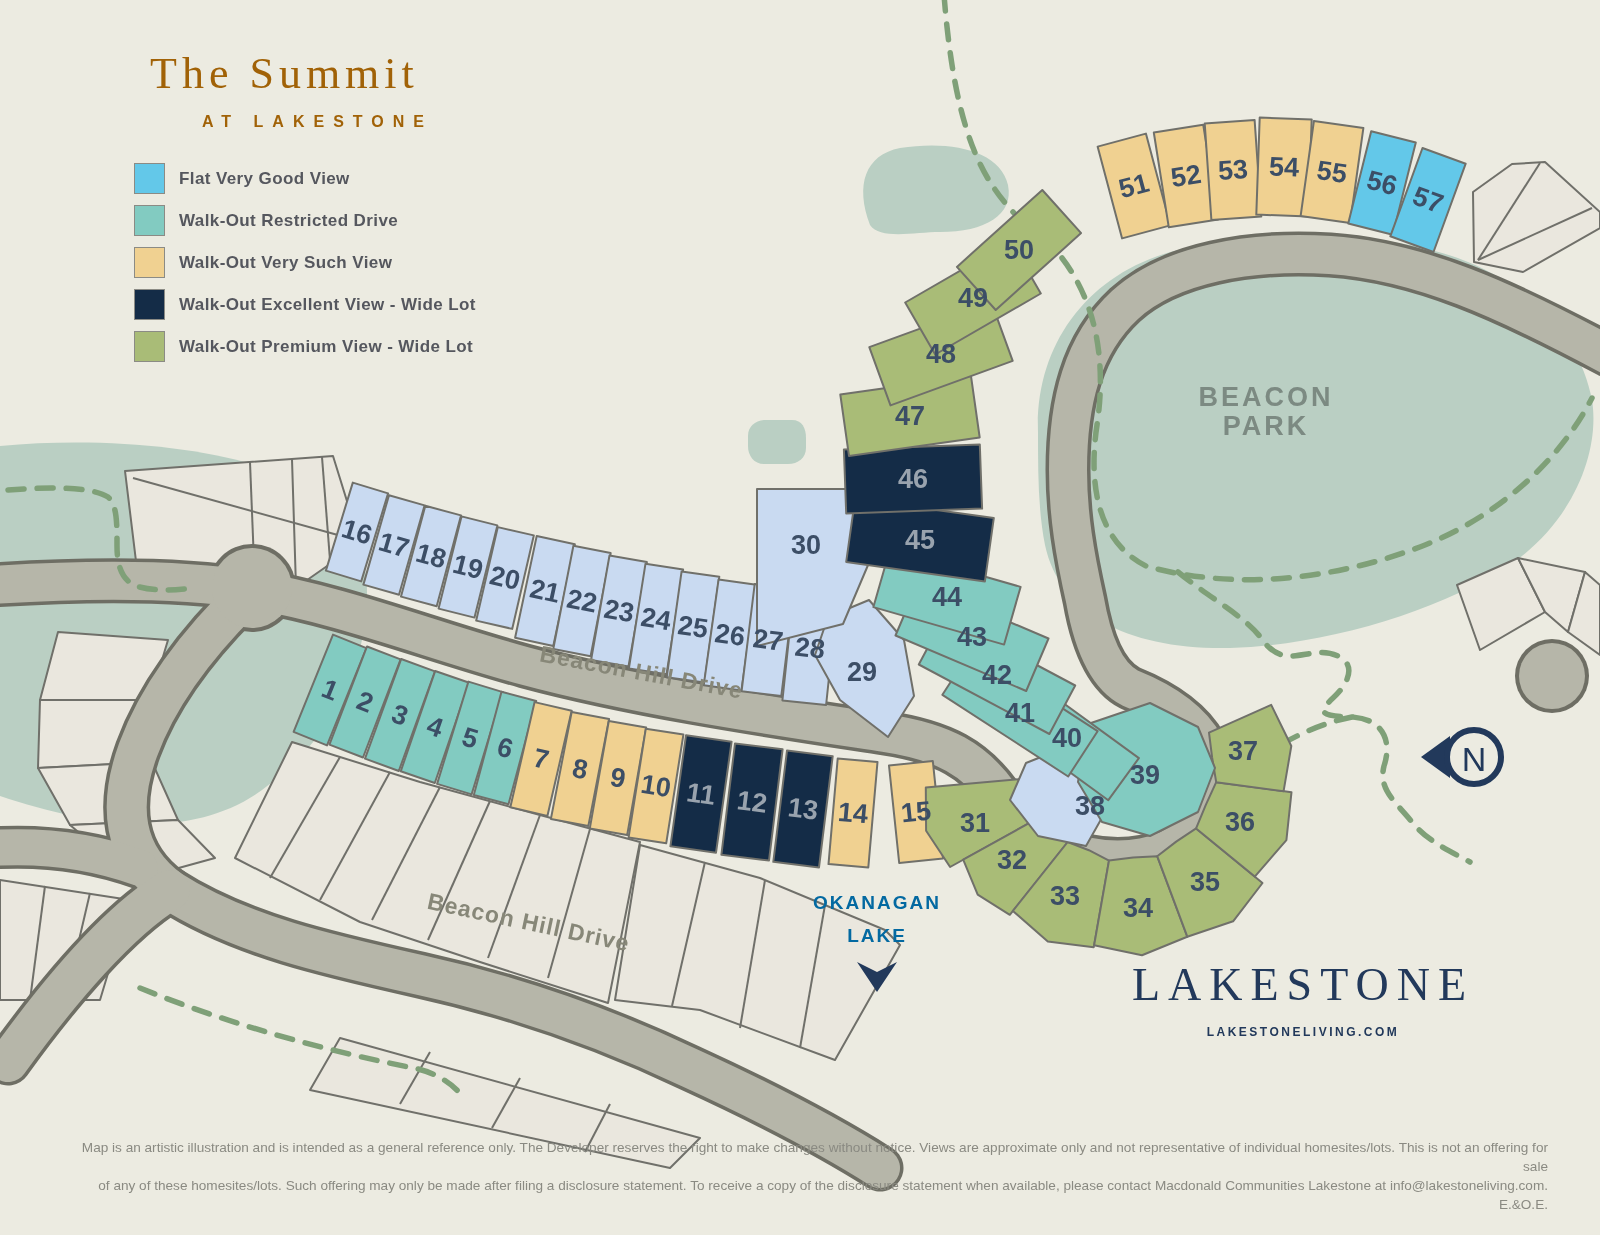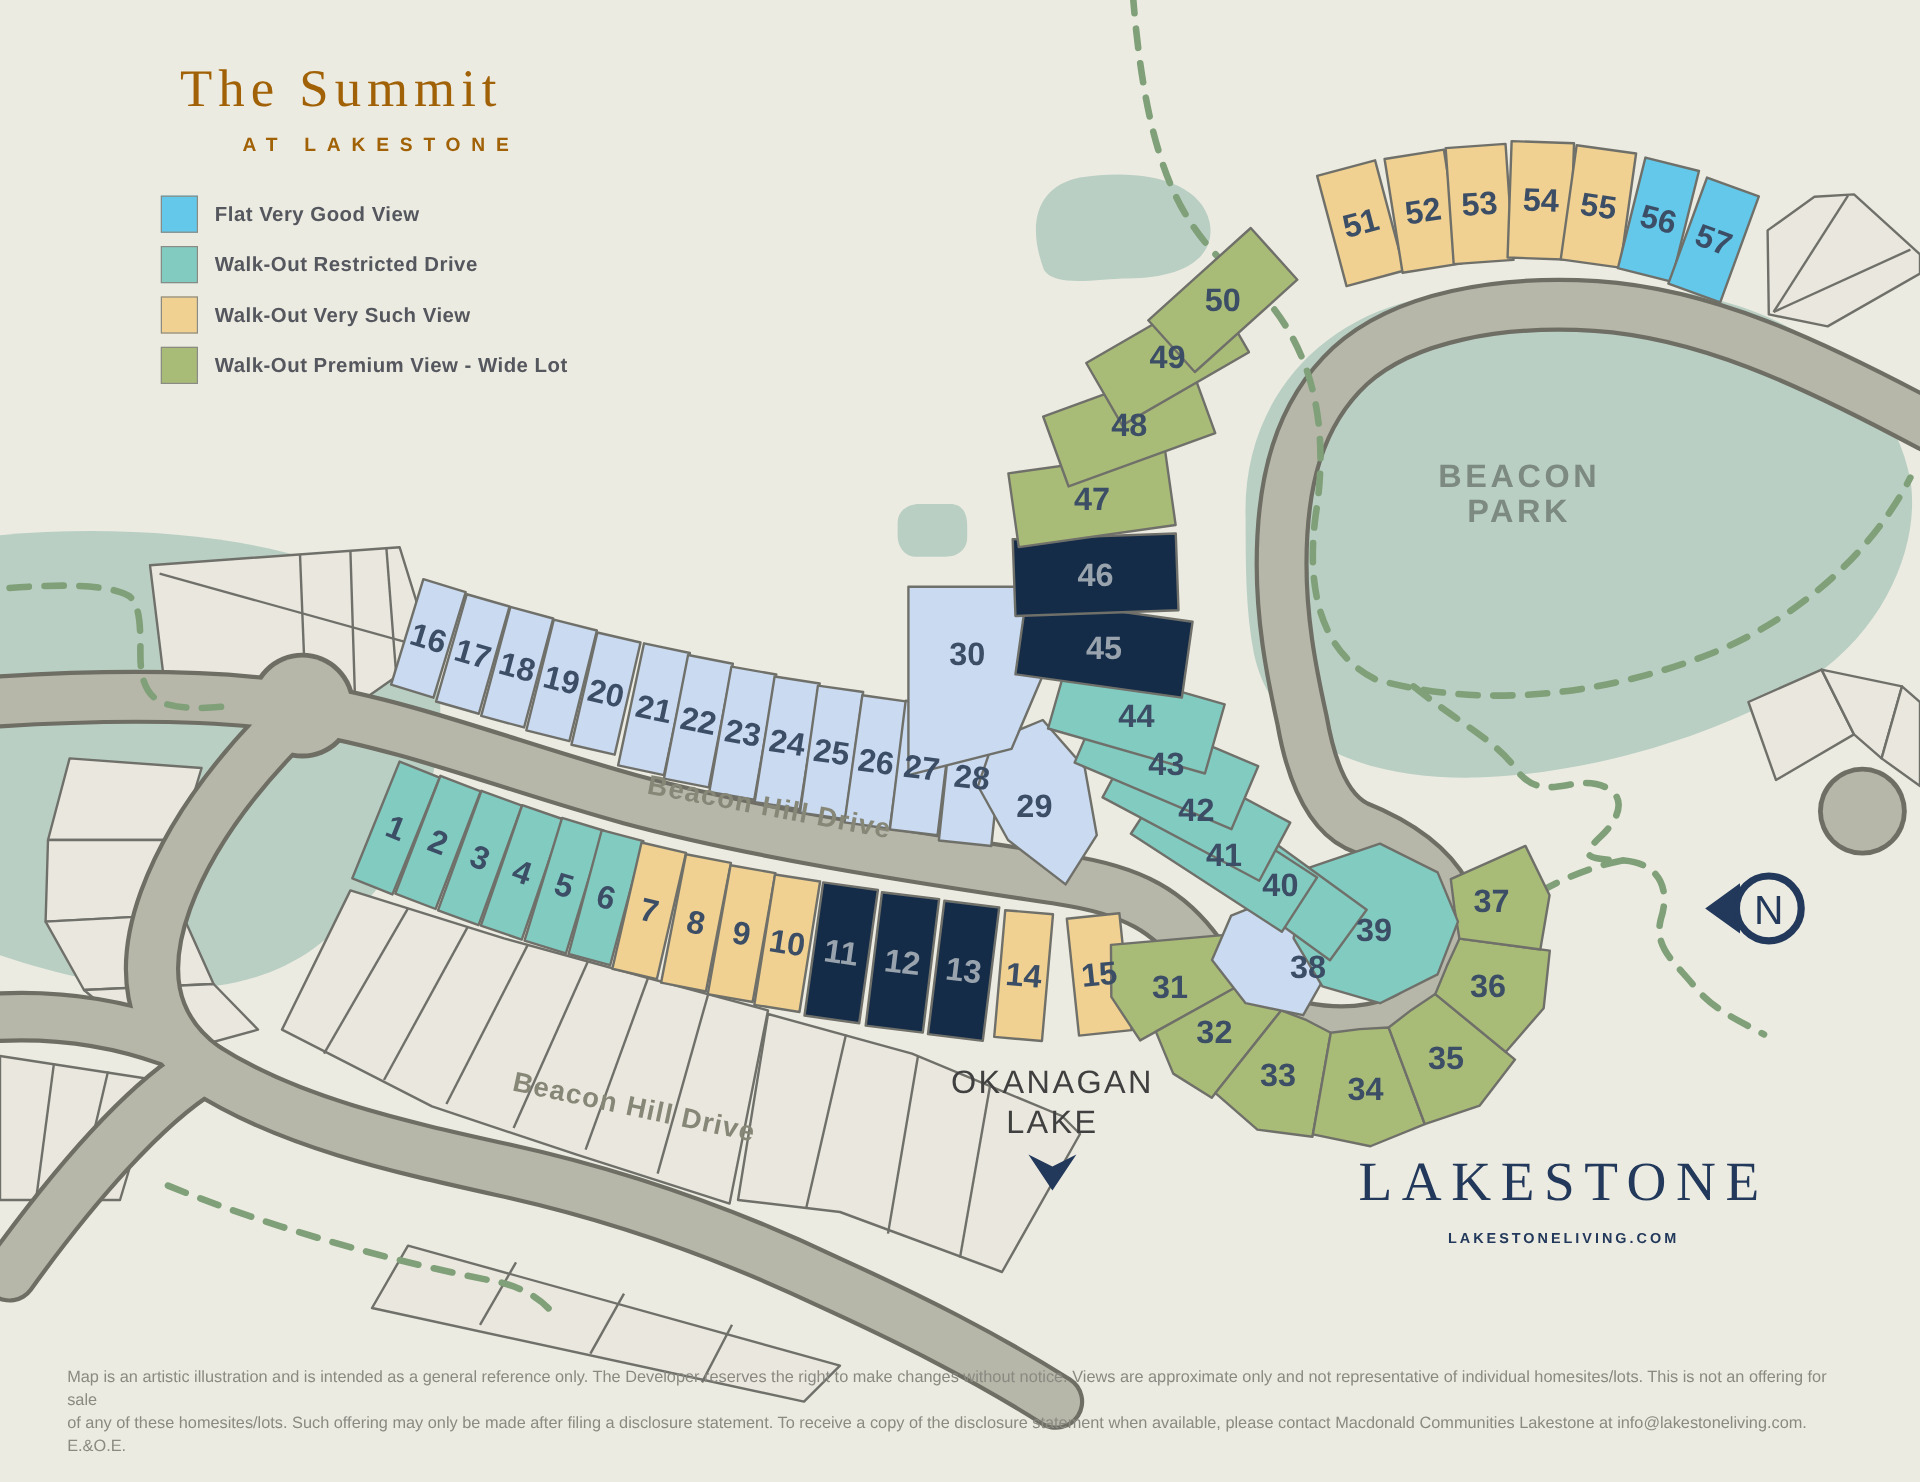--- a/index.html
+++ b/index.html
@@ -9,30 +9,30 @@
   
   .title-block{position:absolute;left:150px;top:48px;color:#a16207;}
   .title-main{font-family:"Liberation Serif",serif;font-size:44px;letter-spacing:5px;font-weight:500;}
   .title-sub{font-size:16px;letter-spacing:9px;font-weight:700;margin-top:14px;margin-left:52px;}
   
   .legend{position:absolute;left:134px;top:162px;}
   .legend-row{display:flex;align-items:center;height:33px;margin-bottom:9px;}
   .legend-swatch{width:31px;height:31px;border:1.5px solid #8b8b85;box-sizing:border-box;flex:0 0 auto;}
   .legend-label{margin-left:14px;font-size:17px;font-weight:600;color:#55575E;letter-spacing:.4px;}
   
-  .lake-label{position:absolute;left:752px;top:886px;width:250px;text-align:center;color:#404040;
-              font-size:27px;font-weight:400;letter-spacing:2px;line-height:33px;}
+  .lake-label{position:absolute;left:752px;top:886px;width:250px;text-align:center;color:#0369a1;
+              font-size:19px;font-weight:700;letter-spacing:2px;line-height:33px;}
   .lake-arrow{margin:8px auto 0;width:44px;height:34px;display:block;}
   
   .logo-block{position:absolute;left:1128px;top:958px;width:350px;text-align:center;color:#22395B;}
   .logo-main{font-family:"Liberation Serif",serif;font-size:46px;letter-spacing:8px;}
   .logo-site{font-size:12px;font-weight:700;letter-spacing:2.5px;margin-top:14px;}
   
   .disclaimer{position:absolute;left:56px;top:1138px;width:1492px;color:#8A8A82;
-              font-size:13.6px;line-height:19px;}
+              font-size:13.6px;line-height:19px;text-align:right;}
 </style>
 </head>
 <body>
 
 <div class="stage">
 
   <svg class="map" id="map-svg" width="1600" height="1235" viewBox="0 0 1600 1235">
       <path d="M 0,446 C 110,436 230,448 300,482 C 352,508 372,556 366,614 C 358,690 322,745 262,790 C 190,842 90,826 0,796 Z" fill="#BACFC3"></path>
       <path d="M 1038,432 C 1035,345 1088,272 1178,250 C 1270,228 1390,230 1468,262 C 1540,292 1582,345 1592,400 C 1600,450 1575,520 1510,565 C 1440,610 1330,645 1230,648 C 1130,650 1060,615 1045,545 C 1038,510 1038,470 1038,432 Z" fill="#BACFC3"></path>
       <path d="M 870,225 C 855,185 865,155 900,148 C 950,140 1000,150 1008,185 C 1014,215 985,232 940,232 C 915,232 880,240 870,225 Z" fill="#BACFC3"></path>
@@ -229,20 +229,24 @@
       </div>
       <div class="legend-row">
         <div class="legend-swatch" style="background: rgb(130, 203, 193);"></div>
         <span class="legend-label">Walk-Out Restricted Drive</span>
       </div>
       <div class="legend-row">
         <div class="legend-swatch" style="background: rgb(240, 209, 145);"></div>
         <span class="legend-label">Walk-Out Very Such View</span>
       </div>
       <div class="legend-row">
+        <div class="legend-swatch" style="background: rgb(20, 44, 71);"></div>
+        <span class="legend-label">Walk-Out Excellent View - Wide Lot</span>
+      </div>
+      <div class="legend-row">
         <div class="legend-swatch" style="background: rgb(169, 188, 119);"></div>
         <span class="legend-label">Walk-Out Premium View - Wide Lot</span>
       </div>
     </div>
 
   <div class="lake-label">
     <div>OKANAGAN</div>
     <div>LAKE</div>
     <svg class="lake-arrow" viewBox="0 0 44 34">
       <path d="M2,2 L22,32 L42,2 L22,12 Z" fill="#22395B"></path>

